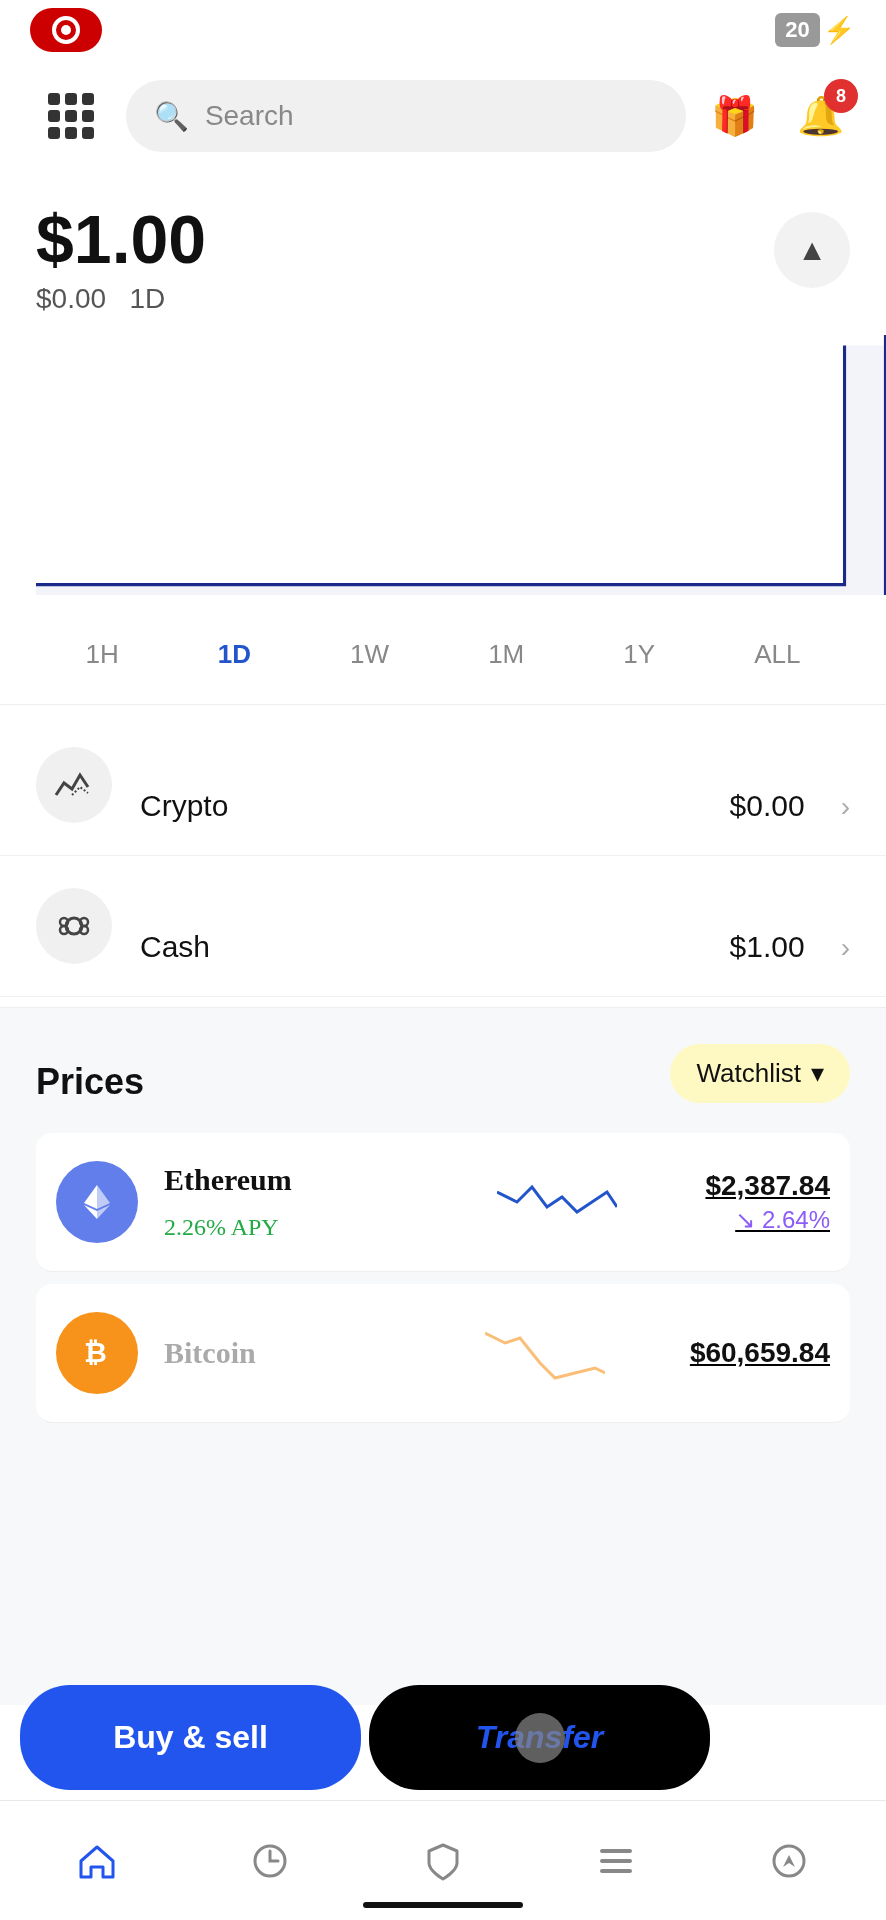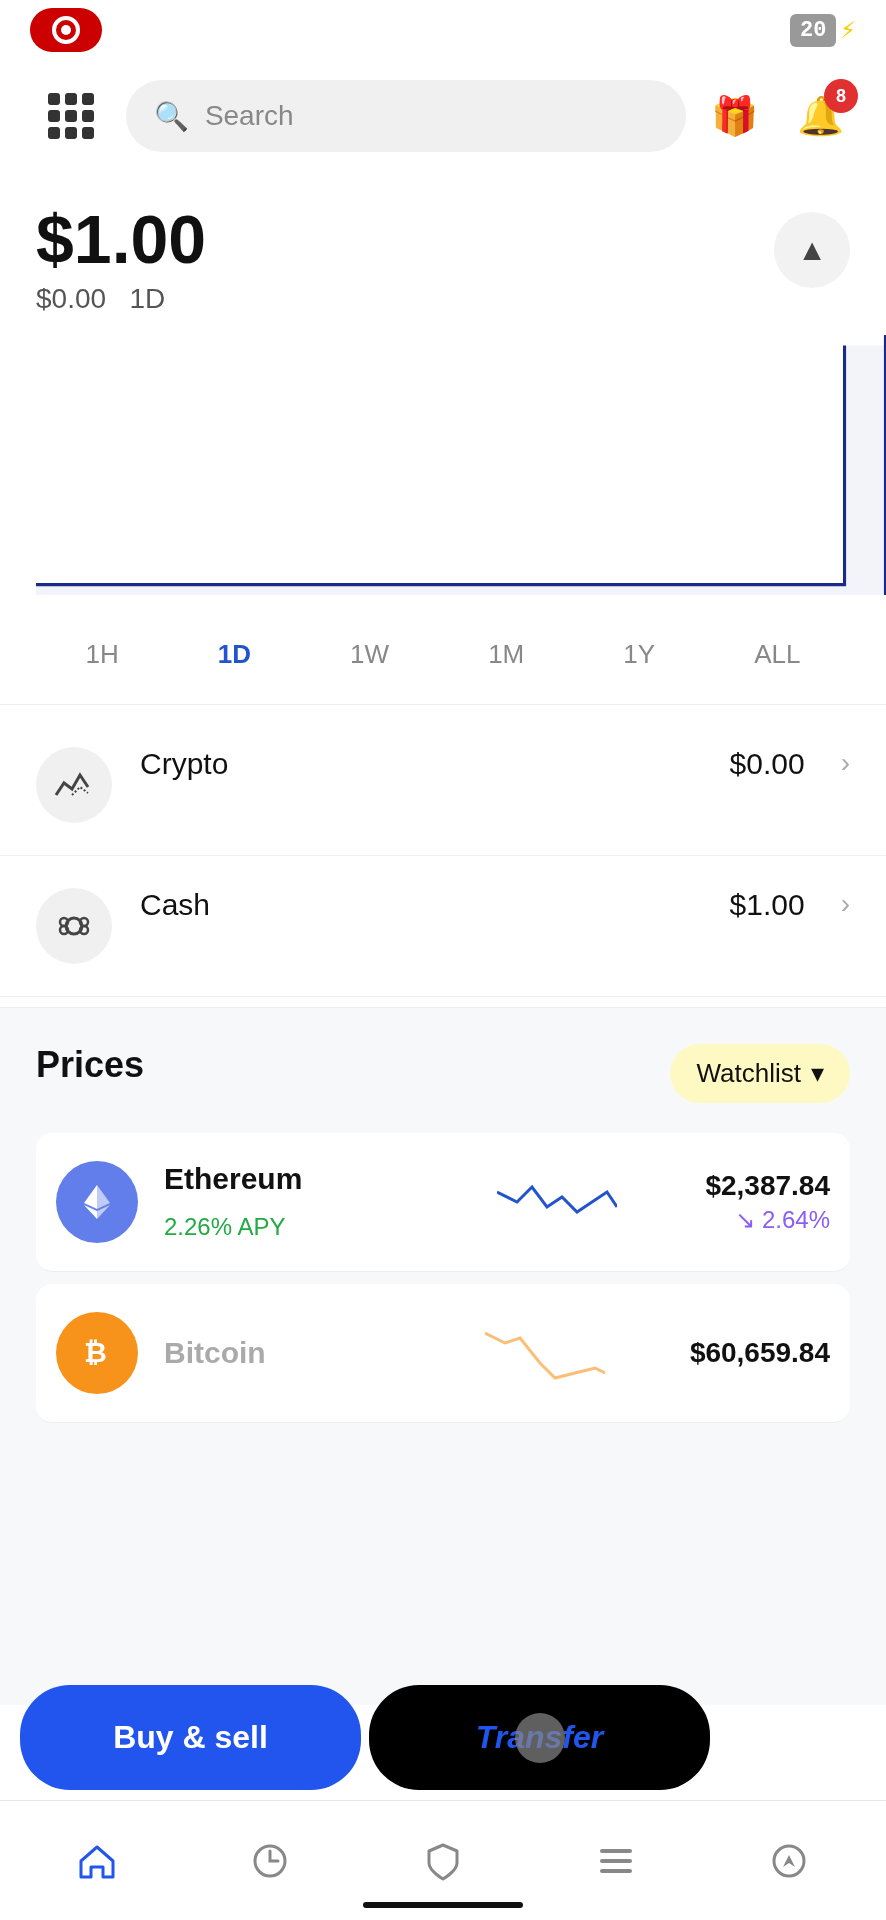--- a/index.html
+++ b/index.html
@@ -49,21 +49,20 @@
     }
     .status-right {
       display: flex;
       align-items: center;
       gap: 8px;
     }
     .battery-container {
       display: flex;
       align-items: center;
       gap: 4px;
-      font-family: Liberation Mono, monospace;
     }
     .battery-box {
       background: #999;
       border-radius: 6px;
       padding: 4px 10px;
       display: flex;
       align-items: center;
       gap: 2px;
     }
     .battery-text {
@@ -224,21 +223,21 @@
       color: #2255cc;
       font-weight: 700;
     }
 
     
     .portfolio-items {
       padding: 10px 0;
     }
     .portfolio-item {
       display: flex;
-      align-items: flex-start;
+      align-items: flex-end;
       padding: 32px 36px;
       border-bottom: 1px solid #f0f0f0;
       gap: 28px;
     }
     .item-icon-circle {
       width: 76px;
       height: 76px;
       border-radius: 50%;
       background: #f0f0f0;
       display: flex;
@@ -266,21 +265,21 @@
 
     
     .prices-section {
       padding: 36px 36px 10px;
       background: #f7f8fa;
       border-top: 1px solid #eee;
     }
     .prices-header {
       display: flex;
       justify-content: space-between;
-      align-items: flex-start;
+      align-items: flex-end;
       margin-bottom: 30px;
     }
     .prices-title {
       font-size: 36px;
       font-weight: 700;
       color: #111;
     }
     .watchlist-btn {
       background: #fef9c3;
       border: none;
@@ -318,20 +317,21 @@
       flex-shrink: 0;
     }
     .eth-icon {
       background: #627eea;
     }
     .btc-icon {
       background: #f7931a;
     }
     .crypto-info {
       flex: 1;
+      font-family: Liberation Serif, serif;
     }
     .crypto-name {
       font-size: 30px;
       font-weight: 700;
       color: #111;
     }
     .crypto-apy {
       font-size: 24px;
       color: #22aa44;
       margin-top: 17px;
@@ -341,20 +341,21 @@
     }
     .mini-chart {
       flex: 1;
       height: 60px;
       display: flex;
       align-items: center;
       justify-content: center;
     }
     .price-info {
       text-align: right;
+      text-decoration: underline;
     }
     .crypto-price {
       font-size: 28px;
       font-weight: 600;
       color: #111;
     }
     .crypto-change-down {
       font-size: 24px;
       color: #8b5cf6;
       margin-top: 4px;

